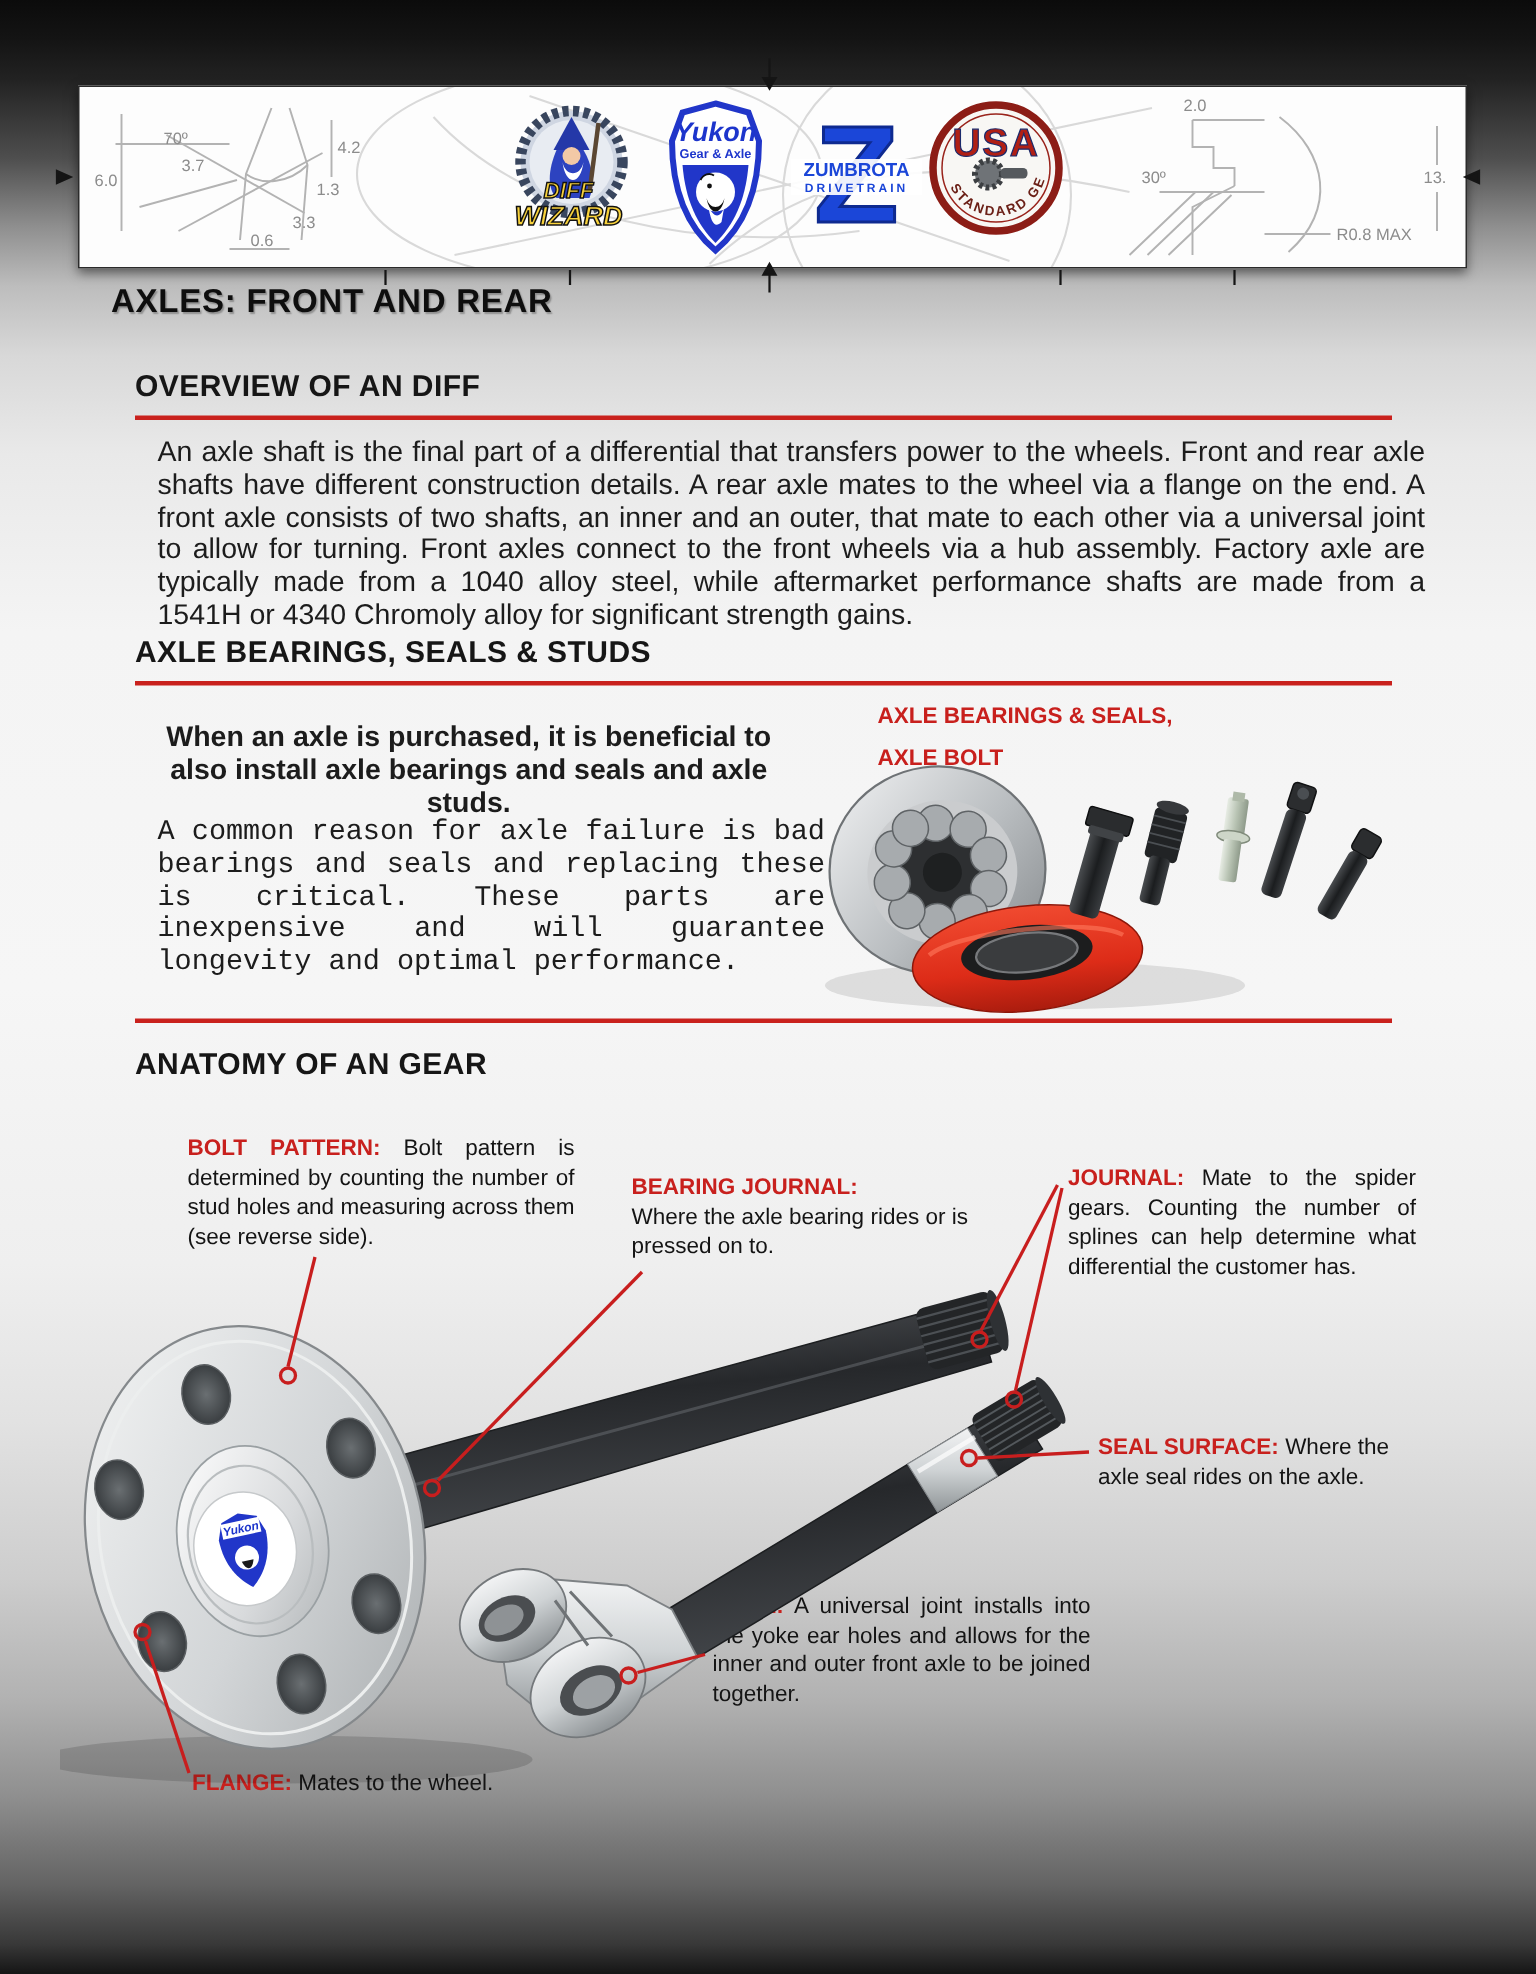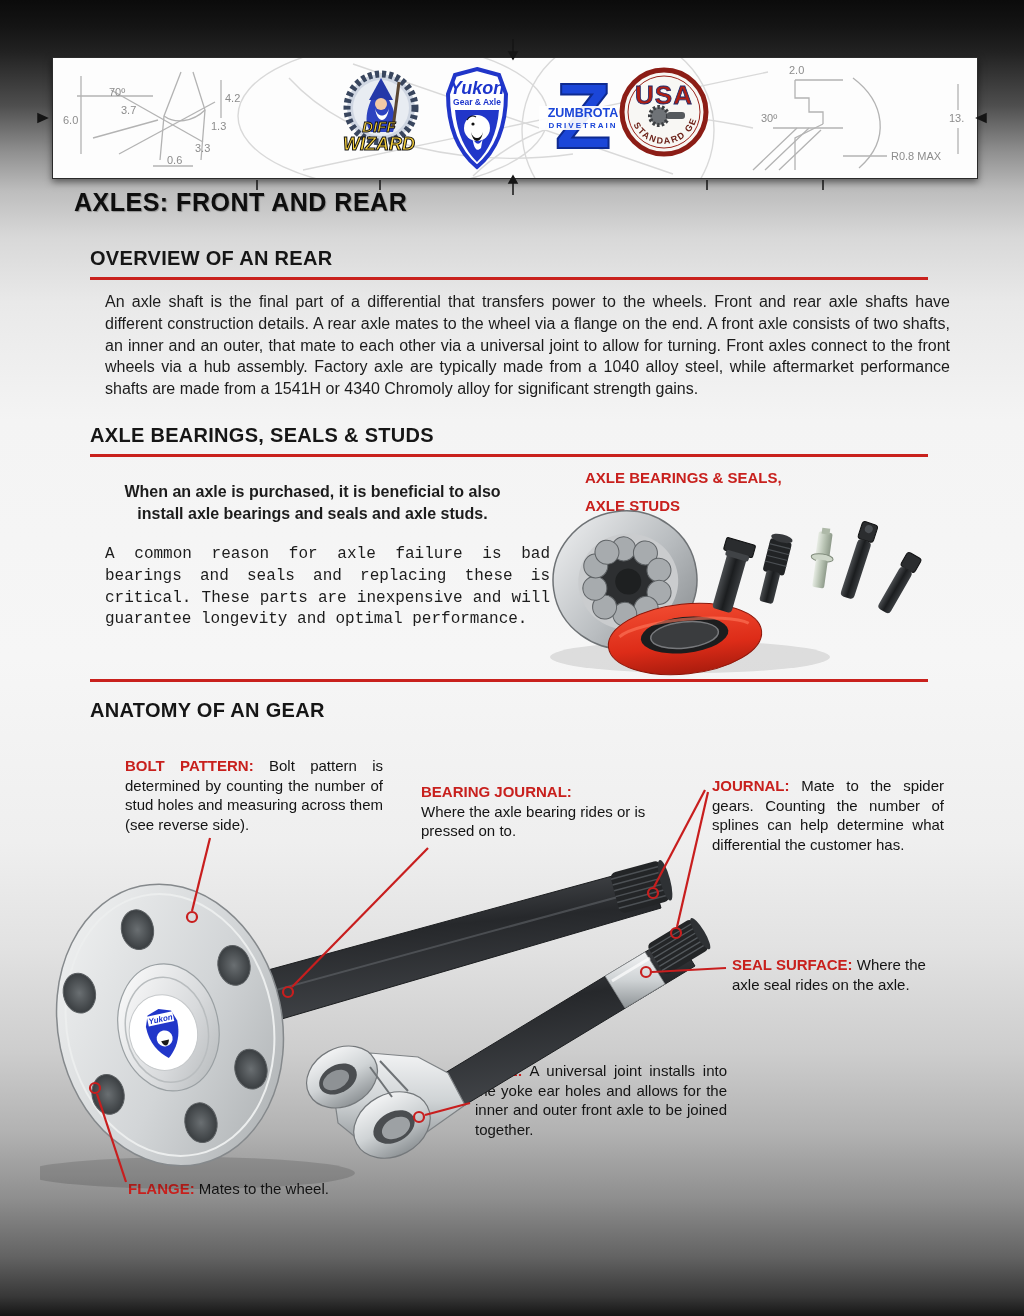--- a/index.html
+++ b/index.html
@@ -10,25 +10,25 @@
           #bdbdbd 14.5%, #d8d8d8 18%, #e9e9e9 23%, #f4f4f4 32%,
           #f6f6f6 50%, #efefef 64%, #e2e2e2 72%, #cdcdcd 80%,
           #b2b2b2 86%, #8f8f8f 91%, #636363 95.5%, #383838 98.5%, #151515 100%);}
   .abs{position:absolute;}
   
   #banner{left:52px;top:57px;width:924px;height:120px;background:#fdfdfd;
           border:1.5px solid #2b2b2b;box-shadow:0 3px 7px rgba(0,0,0,.5);}
   #banner svg{position:absolute;left:0;top:0;}
   .logo{position:absolute;top:8px;}
   
-  #page-title{left:74px;top:188px;font-size:25px;font-weight:bold;color:#0e0e0e;
+  #page-title{left:74px;top:188px;font-size:22px;font-weight:bold;color:#0e0e0e;
               letter-spacing:.5px;text-shadow:1px 1px 1px rgba(0,0,0,.28);}
   .h2{font-size:20px;font-weight:bold;color:#161616;letter-spacing:.3px;}
   .rule{height:3px;background:#c9211d;width:838px;left:90px;}
-  .body-text{font-size:16px;line-height:21.8px;color:#1c1c1c;text-align:justify;}
+  .body-text{font-size:19px;line-height:21.8px;color:#1c1c1c;text-align:justify;}
   .bold{font-weight:bold;}
   .red-label-block{font-size:15px;line-height:28px;font-weight:bold;color:#c8201d;}
   .callout{font-size:15px;line-height:19.5px;color:#141414;}
   .callout .lbl{font-weight:bold;color:#c8201d;}
   .just{text-align:justify;}
   .blk{display:block;}
 </style>
 </head>
 <body>
 
@@ -106,21 +106,21 @@
         <text x="46" y="39" font-size="8.5" font-weight="bold" fill="#1d35cc" text-anchor="middle">Gear &amp; Axle</text>
         <path d="M24,44 C26,68 34,84 46,96 C58,84 66,68 68,44 Z" fill="#2136c9"></path>
         <circle cx="46" cy="62" r="13" fill="#ffffff"></circle>
         <path d="M40,66 C42,78 50,78 52,66 C50,74 42,74 40,66 Z" fill="#111"></path>
         <path d="M41,70 C44,80 50,80 52,71 L50,82 C46,86 43,84 41,70 Z" fill="#ffffff"></path>
         <circle cx="42" cy="58" r="1.6" fill="#111"></circle>
         <path d="M36,54 C38,50 42,49 45,51" stroke="#111" stroke-width="1.2" fill="none"></path>
       </svg>
     </div>
 
-    <div class="logo" style="left:486px;width:88px;height:98px;">
+    <div class="logo" style="left:474px;width:88px;height:98px;">
       <svg width="88" height="98" viewBox="0 0 88 98">
         <text x="44" y="82" font-size="92" font-weight="bold" fill="#1b46d8" stroke="#0e2a90" stroke-width="2" text-anchor="middle">Z</text>
         <rect x="0" y="40" width="88" height="24" fill="#ffffff" opacity="0.92"></rect>
         <text x="44" y="51" font-size="12.5" font-weight="bold" fill="#1b46d8" text-anchor="middle">ZUMBROTA</text>
         <text x="44" y="62" font-size="8" font-weight="bold" letter-spacing="2" fill="#1b46d8" text-anchor="middle">DRIVETRAIN</text>
       </svg>
     </div>
 
     <div class="logo" style="left:566px;width:90px;height:92px;">
       <svg width="90" height="92" viewBox="0 0 90 92">
@@ -149,30 +149,30 @@
       <polygon points="986,84 986,92 977,88"></polygon>
       <line x1="257" y1="150" x2="257" y2="160"></line>
       <line x1="380" y1="150" x2="380" y2="160"></line>
       <line x1="707" y1="150" x2="707" y2="160"></line>
       <line x1="823" y1="150" x2="823" y2="160"></line>
     </g>
   </svg>
 
   <div id="page-title" class="abs">AXLES: FRONT AND REAR</div>
 
-  <div class="abs h2" style="left:90px;top:247px;">OVERVIEW OF AN REAR</div>
+  <div class="abs h2" style="left:90px;top:247px;">OVERVIEW OF AN DIFF</div>
   <div class="abs rule" style="top:277px;"></div>
   <div class="abs body-text" style="left:105px;top:291px;width:845px;">An axle shaft is the final part of a differential that transfers power to the wheels. Front and rear axle shafts have different construction details. A rear axle mates to the wheel via a flange on the end. A front axle consists of two shafts, an inner and an outer, that mate to each other via a universal joint to allow for turning. Front axles connect to the front wheels via a hub assembly. Factory axle are typically made from a 1040 alloy steel, while aftermarket performance shafts are made from a 1541H or 4340 Chromoly alloy for significant strength gains.</div>
 
   <div class="abs h2" style="left:90px;top:424px;">AXLE BEARINGS, SEALS &amp; STUDS</div>
   <div class="abs rule" style="top:454px;"></div>
   <div class="abs body-text bold" style="left:105px;top:481px;width:415px;text-align:center;">When an axle is purchased, it is beneficial to also install axle bearings and seals and axle studs.</div>
   <div class="abs red-label-block" style="left:585px;top:464px;">
     <span class="blk">AXLE BEARINGS &amp; SEALS,</span>
-    <span class="blk">AXLE STUDS</span>
+    <span class="blk">AXLE BOLT</span>
   </div>
   <div class="abs body-text" style="left:105px;top:544px;width:445px;font-family:Liberation Mono, monospace;">A common reason for axle failure is bad bearings and seals and replacing these is critical.  These parts are inexpensive and will guarantee longevity and optimal performance.</div>
 
   <svg class="abs" style="left:540px;top:492px;" width="430" height="195" viewBox="0 0 430 195">
     <defs>
       <linearGradient id="ringG" x1="0" y1="0" x2="1" y2="1">
         <stop offset="0" stop-color="#f2f3f4"></stop>
           <stop offset=".55" stop-color="#b9bdc0"></stop>
           <stop offset="1" stop-color="#84888b"></stop>
       </linearGradient>

